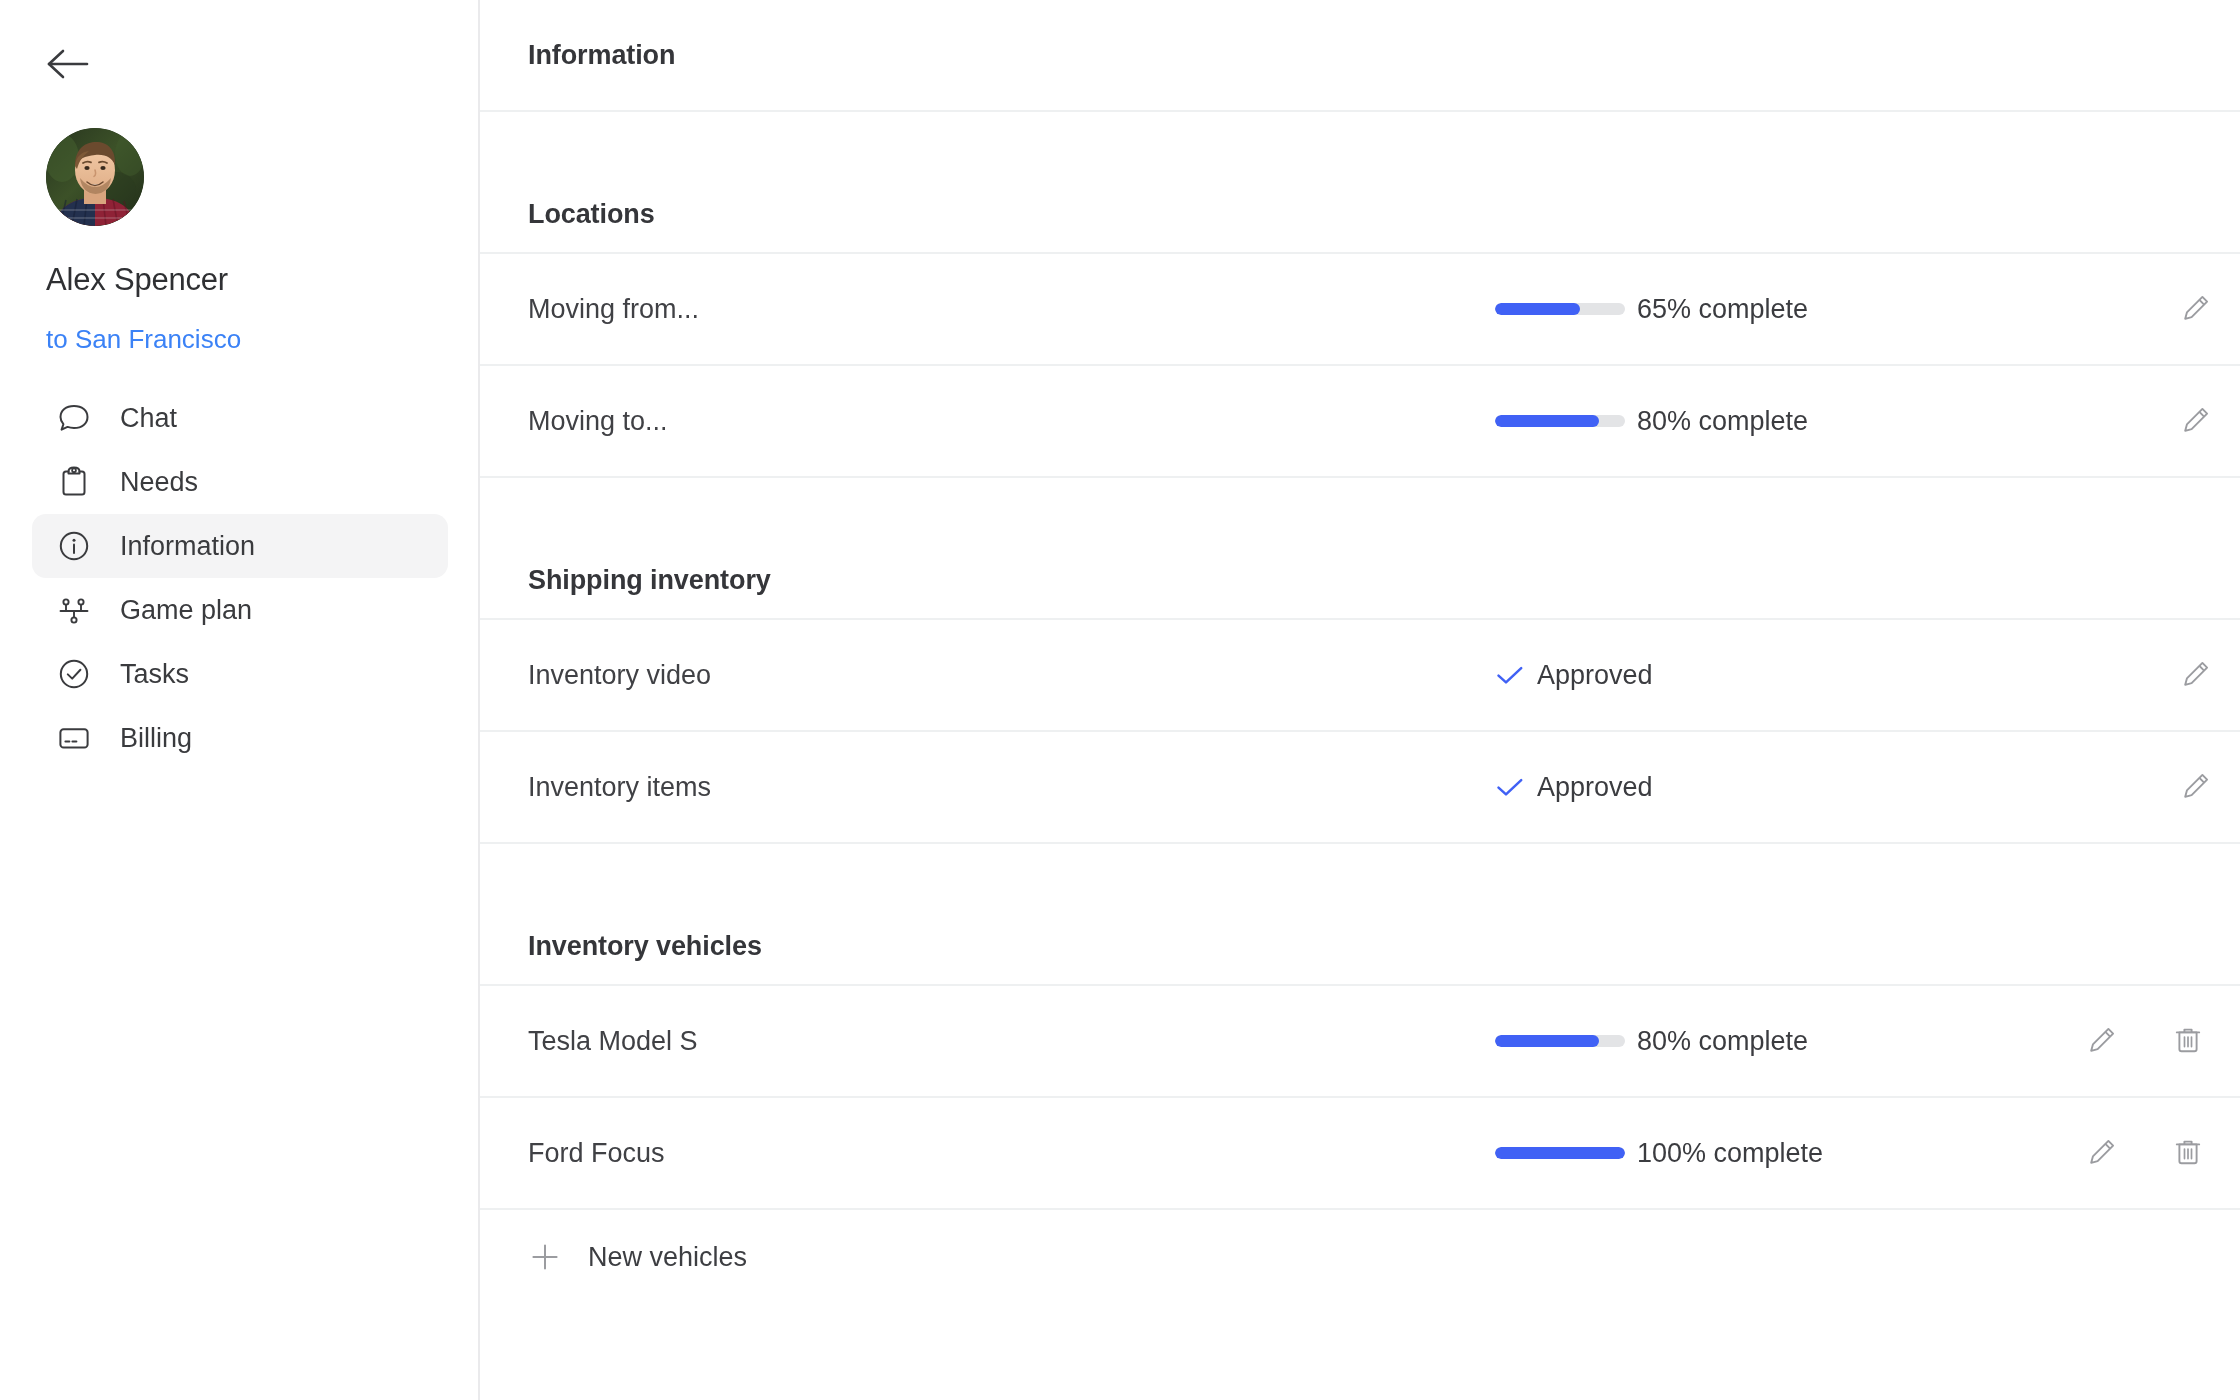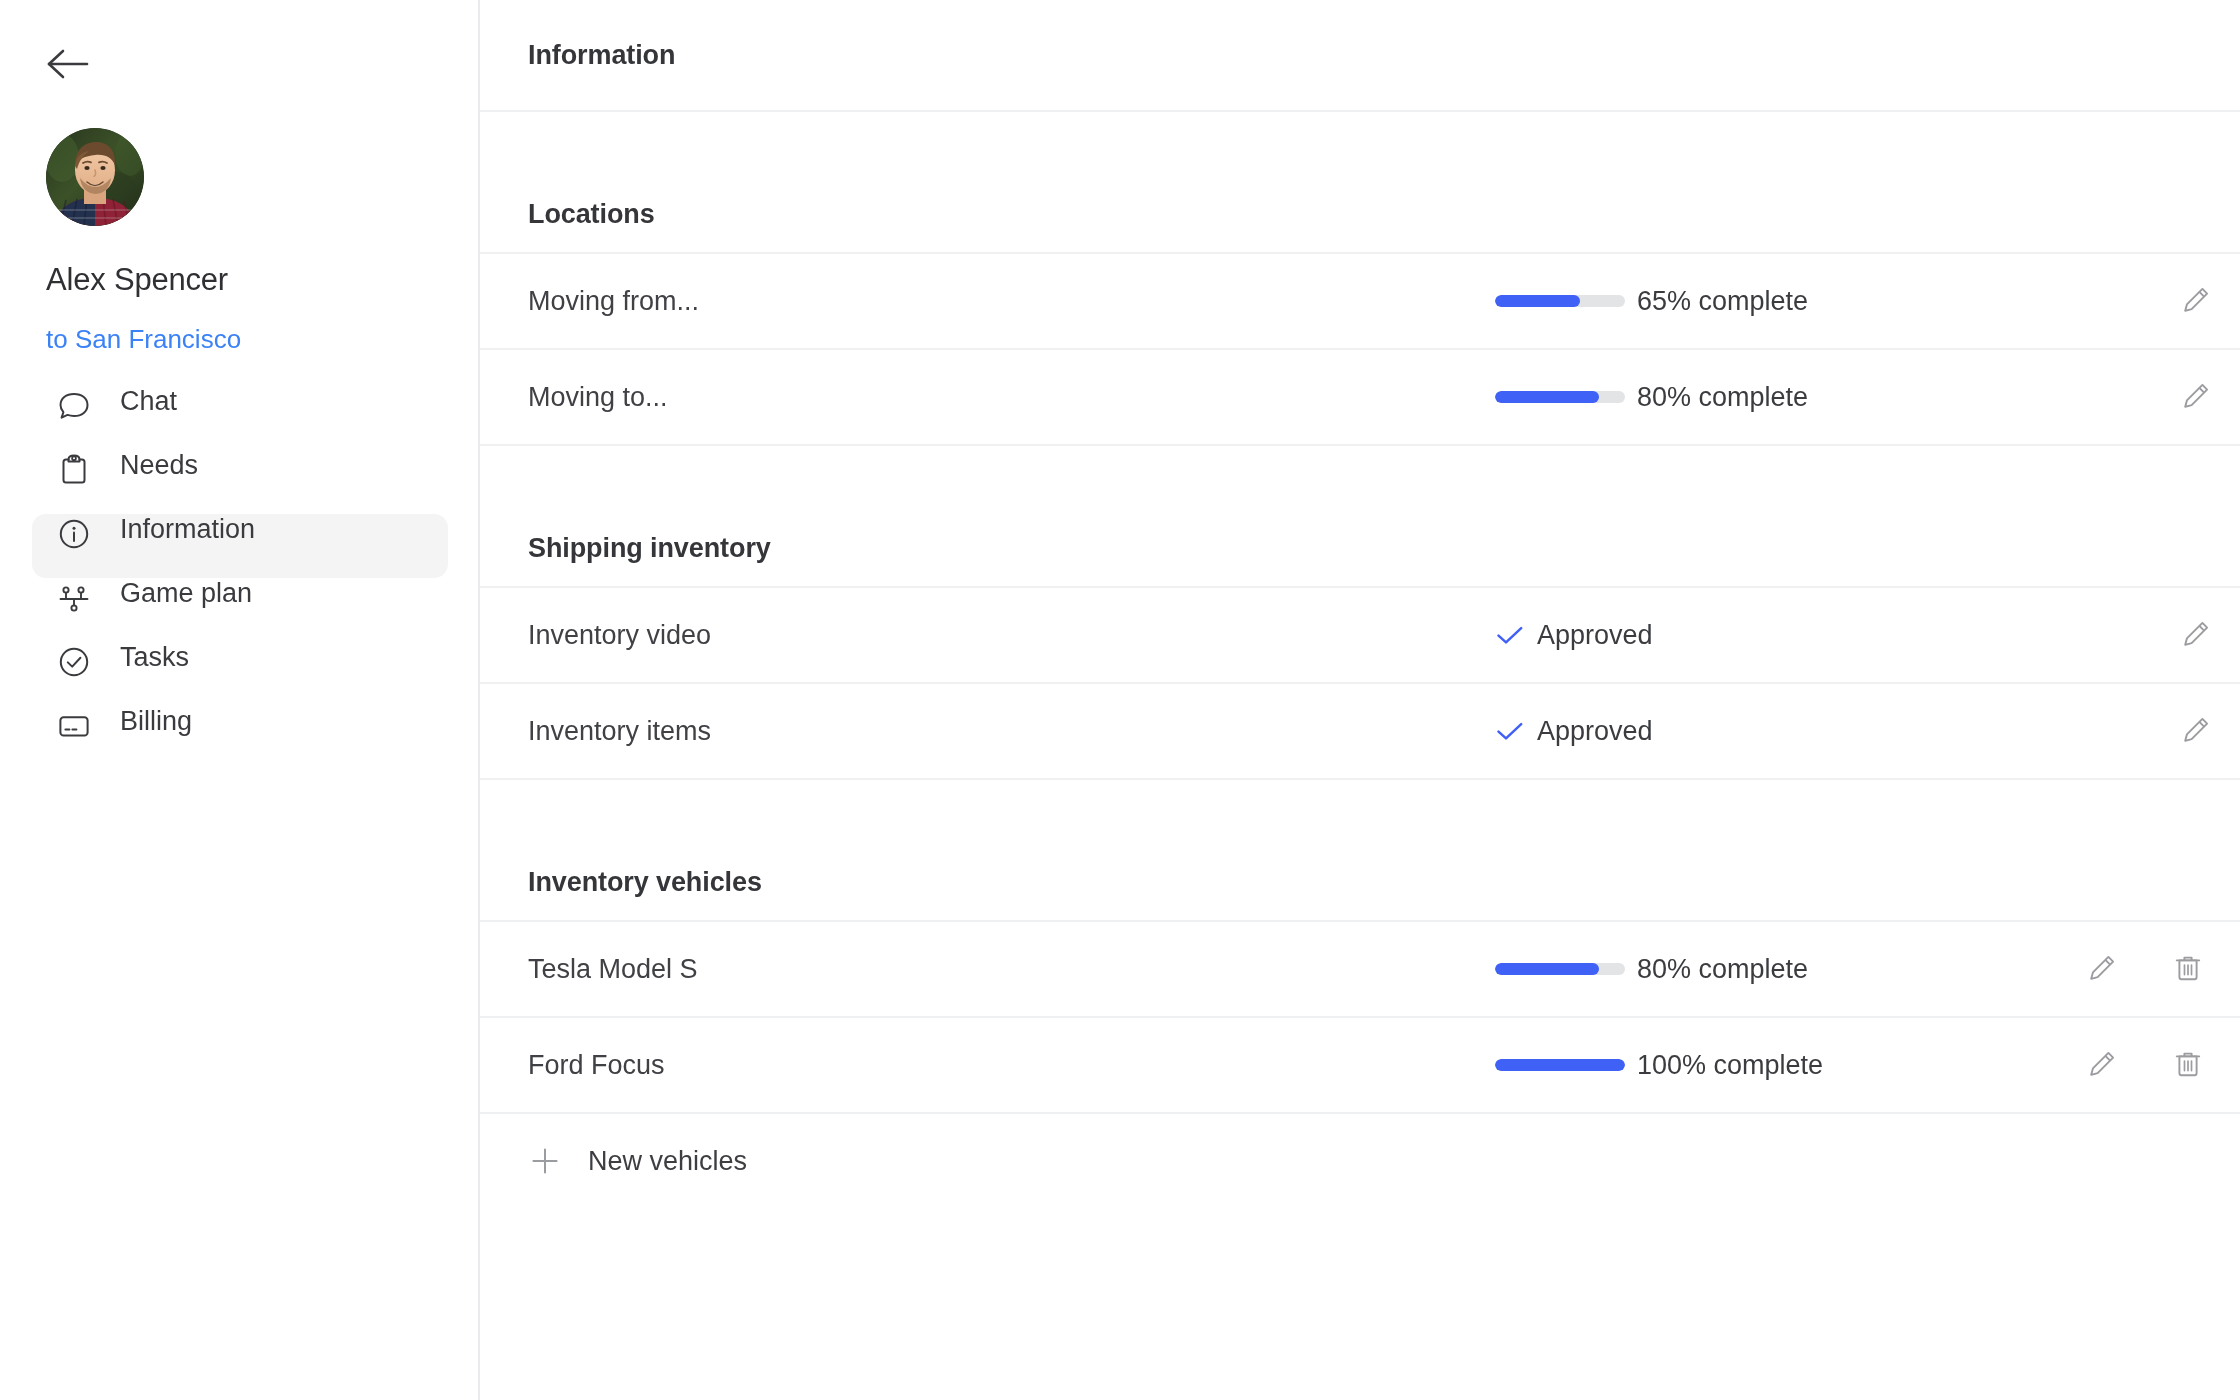--- a/index.html
+++ b/index.html
@@ -79,21 +79,21 @@
 
   .nav {
     position: absolute;
     left: 0;
     top: 386px;
     width: 480px;
   }
 
   .nav-item {
     display: flex;
-    align-items: flex-start;
+    align-items: center;
     height: 64px;
     margin: 0 32px;
     padding-left: 22px;
     border-radius: 14px;
     cursor: pointer;
     gap: 26px;
   }
   .nav-item + .nav-item { margin-top: 0; }
   .nav-item.active { background: #f4f4f5; }
 
@@ -138,21 +138,21 @@
     margin-top: 24px;
   }
   .sec-header-title {
     font-size: 27px;
     font-weight: 700;
     color: #35363a;
     letter-spacing: -0.1px;
   }
 
   .row {
-    height: 96px;
+    height: 112px;
     display: flex;
     align-items: center;
     border-bottom: 2px solid #eef0f1;
     flex: none;
     position: relative;
     padding-left: 48px;
     padding-right: 0;
   }
 
   .row-label {

